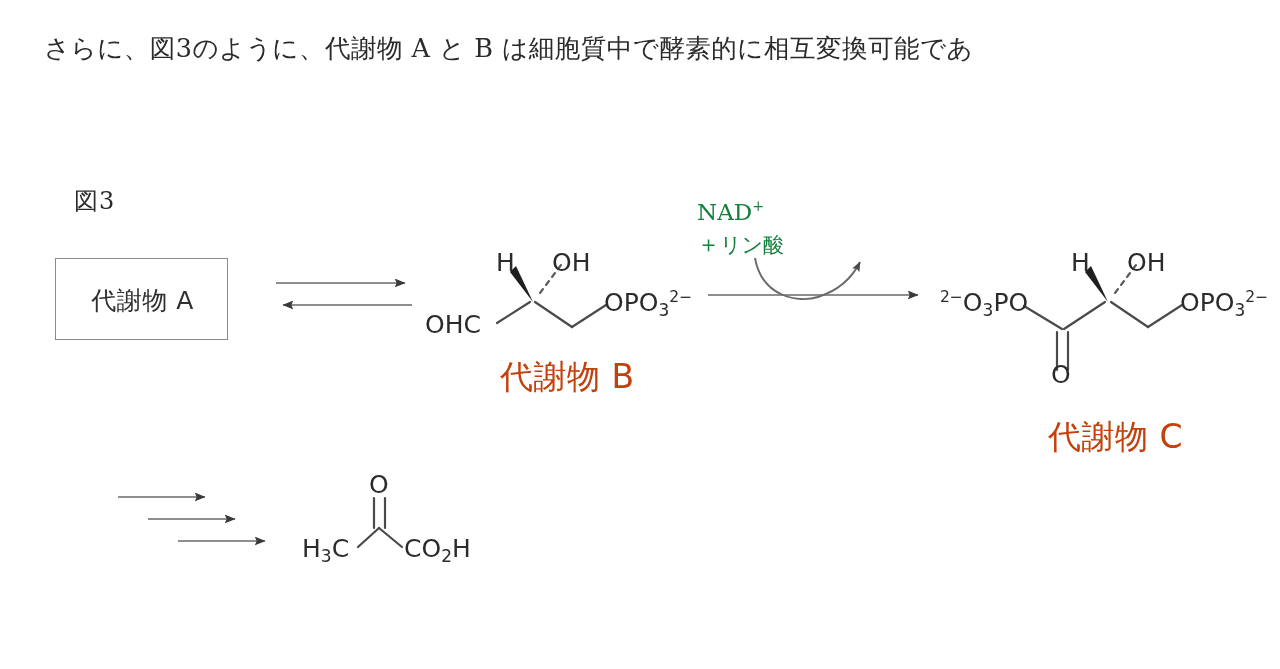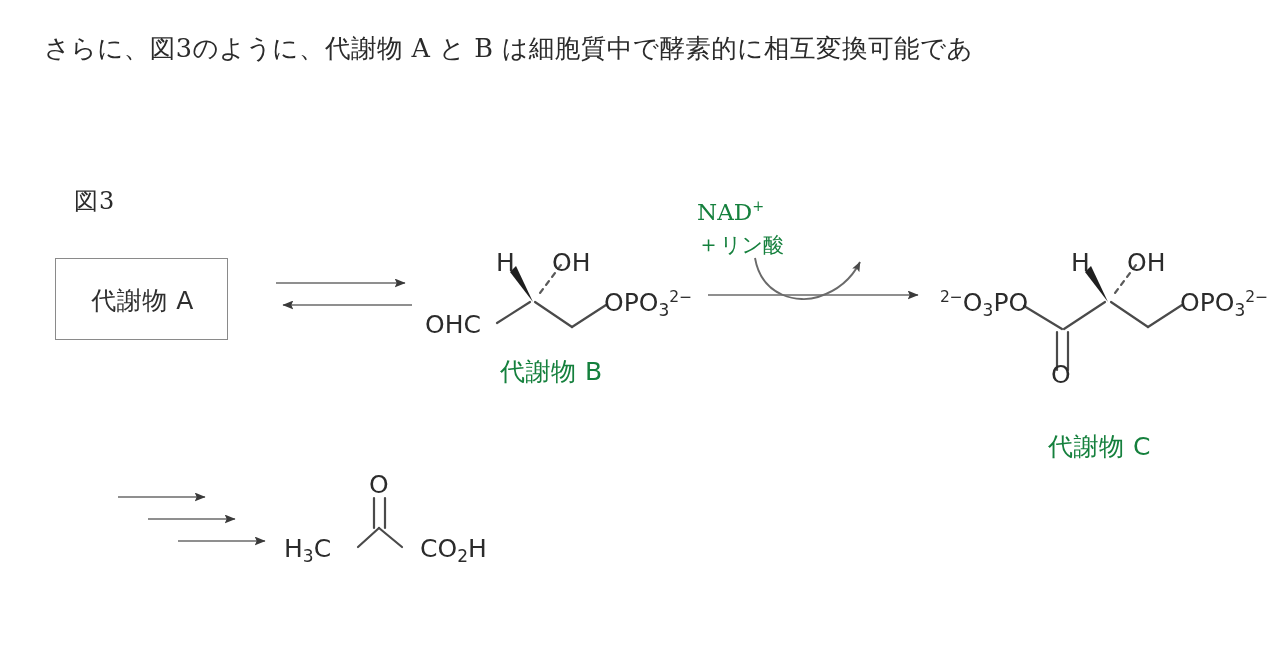--- a/index.html
+++ b/index.html
@@ -77,27 +77,27 @@
     font-family: "DejaVu Sans", "Liberation Sans", sans-serif;
     font-size: 25px;
     color: #2f2f2f;
     letter-spacing: 0.5px;
   }
 
   
   .struct-label {
     position: absolute;
     font-family: "DejaVu Sans", "Liberation Sans", sans-serif;
-    font-size: 25px;
-    color: #15803d;
+    font-size: 33px;
+    color: #c2410c;
     letter-spacing: 0.5px;
     white-space: nowrap;
   }
   .label-b  { left: 500px; top: 355px; }
-  .label-c  { left: 1048px; top: 430px; }
+  .label-c  { left: 1048px; top: 415px; }
   .label-pyr{ left: 310px; top: 583px; font-family: "DejaVu Serif","Liberation Serif",serif; }
 
   
   .cofactor {
     position: absolute;
     font-family: "DejaVu Serif", "Liberation Serif", serif;
     font-size: 23px;
     color: #15803d;
     white-space: nowrap;
     line-height: 32px;
@@ -246,19 +246,19 @@
   <div class="atom" style="left:1127px; top:248px;">
     <span>OH</span>
   </div>
   <div class="atom" style="left:940px; top:288px;"><sup>2−</sup><span>O</span><sub>3</sub><span>PO</span></div>
   <div class="atom" style="left:1051px; top:360px;">
     <span>O</span>
   </div>
   <div class="atom" style="left:1180px; top:288px;"><span>OPO</span><sub>3</sub><sup>2−</sup></div>
   <div class="struct-label label-c">代謝物 C</div>
 
-  <div class="atom" style="left:284px; top:534px;"><span>H</span><sub>3</sub><span>C</span></div>
+  <div class="atom" style="left:302px; top:534px;"><span>H</span><sub>3</sub><span>C</span></div>
   <div class="atom" style="left:369px; top:470px;">
     <span>O</span>
   </div>
-  <div class="atom" style="left:404px; top:534px;margin-left:16px;"><span>CO</span><sub>2</sub><span>H</span></div>
+  <div class="atom" style="left:404px; top:534px;"><span>CO</span><sub>2</sub><span>H</span></div>
 
 </div>
 
 </body></html>

